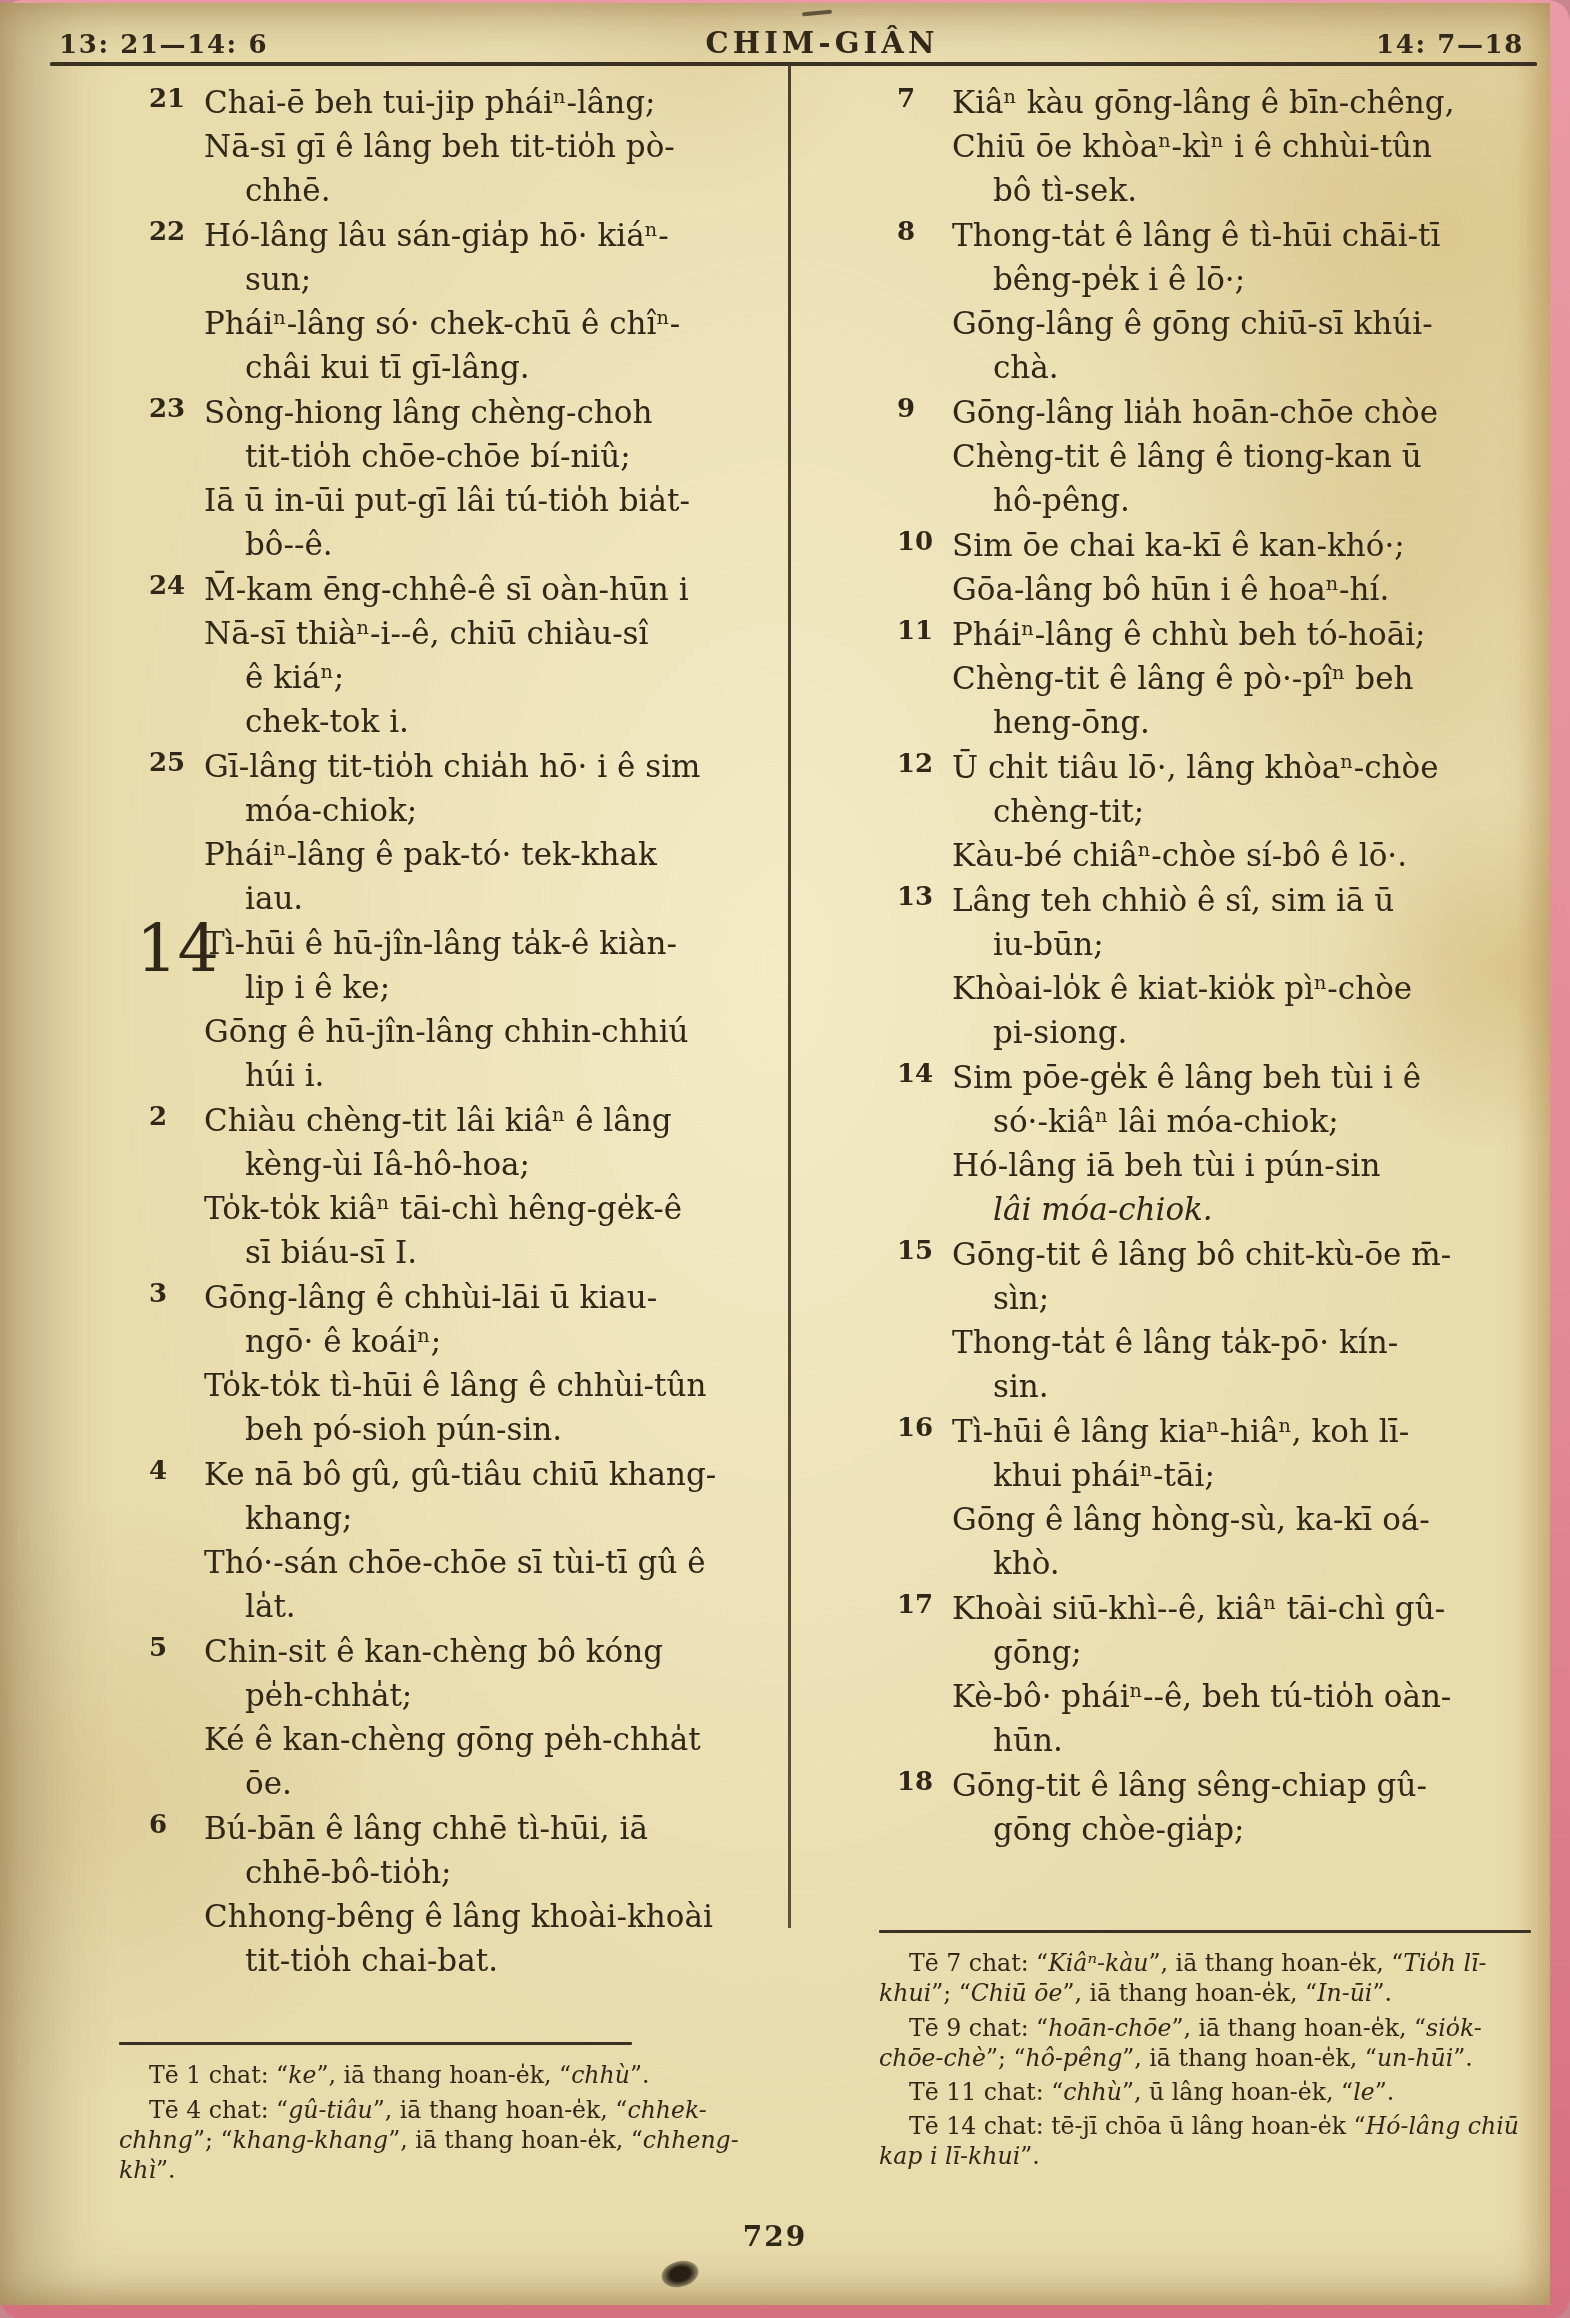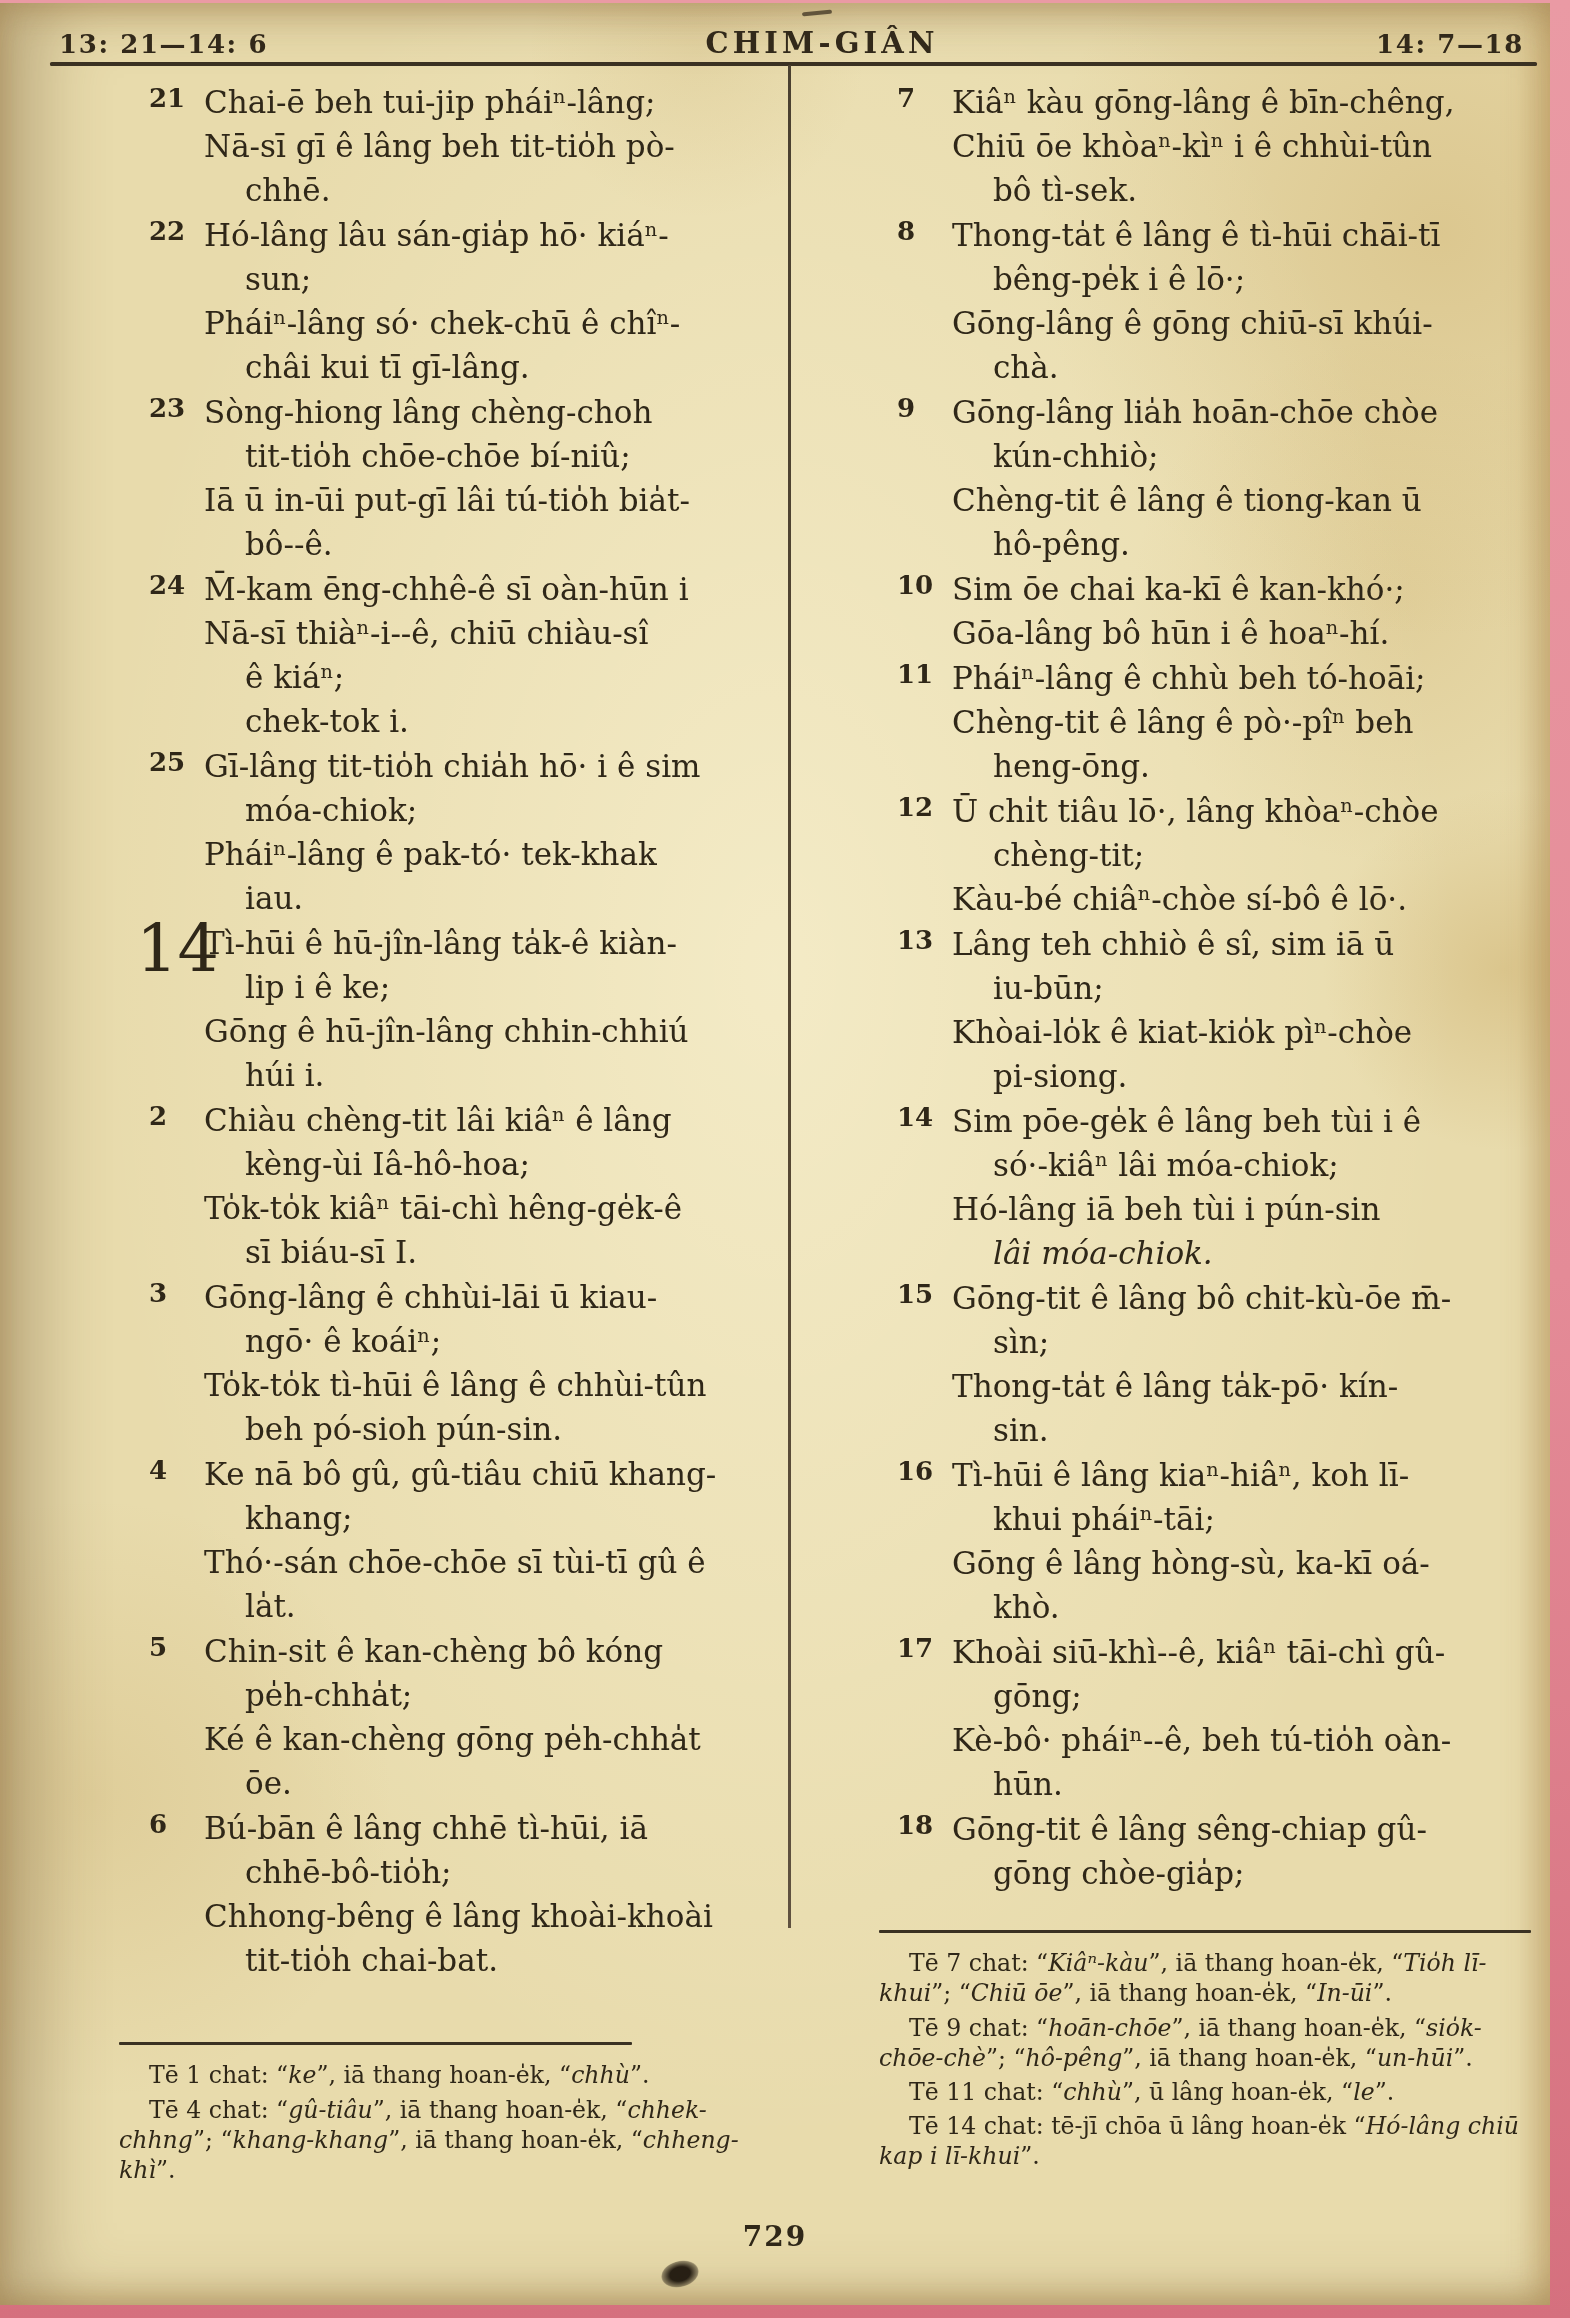--- a/index.html
+++ b/index.html
@@ -1,21 +1,21 @@
 <!DOCTYPE html>
 <html style="font-size:8.4px"><head>
 <meta charset="utf-8">
 <style>
   html,body{margin:0;padding:0;}
   body{
     width:1570px;height:2319px;position:relative;overflow:hidden;
     background:#c9848d;
     font-family:"DejaVu Serif", serif;
   }
-  .book{position:absolute;inset:0;background:linear-gradient(180deg,#ea9aa4 0%,#e48b97 55%,#d5707e 100%);}
+  .book{position:absolute;inset:0;background:linear-gradient(180deg,#ea9aa4 0%,#e48b97 55%,#d5707e 100%);border-radius:22px;}
   .page{
     position:absolute;left:0;top:3.1px;width:1550px;height:2302px;
     background-color:#e8dbac;
     background-image:
       radial-gradient(ellipse at 50% 42%, rgba(255,250,224,.5), rgba(255,250,224,0) 62%),
       radial-gradient(circle at 93% 10%, rgba(188,148,70,.28), rgba(188,148,70,0) 16%),
       radial-gradient(circle at 97% 42%, rgba(188,148,70,.30), rgba(188,148,70,0) 9%),
       radial-gradient(circle at 90% 26%, rgba(188,148,70,.18), rgba(188,148,70,0) 12%),
       radial-gradient(circle at 6% 78%, rgba(176,136,58,.16), rgba(176,136,58,0) 13%),
       radial-gradient(circle at 45% 2%, rgba(176,136,58,.14), rgba(176,136,58,0) 7%);
@@ -163,21 +163,20 @@
         <div class="verse">
           <span class="vnum">8</span>
           <div class="line">Thong-ta̍t ê lâng ê tì-hūi chāi-tī</div>
           <div class="line wrap">bêng-pe̍k i ê lō·;</div>
           <div class="line">Gōng-lâng ê gōng chiū-sī khúi-</div>
           <div class="line wrap">chà.</div>
         </div>
         <div class="verse">
           <span class="vnum">9</span>
           <div class="line">Gōng-lâng lia̍h hoān-chōe chòe</div>
-          <div class="line wrap">kún-chhiò;</div>
           <div class="line">Chèng-tit ê lâng ê tiong-kan ū</div>
           <div class="line wrap">hô-pêng.</div>
         </div>
         <div class="verse">
           <span class="vnum">10</span>
           <div class="line">Sim ōe chai ka-kī ê kan-khó·;</div>
           <div class="line">Gōa-lâng bô hūn i ê hoaⁿ-hí.</div>
         </div>
         <div class="verse">
           <span class="vnum">11</span>

